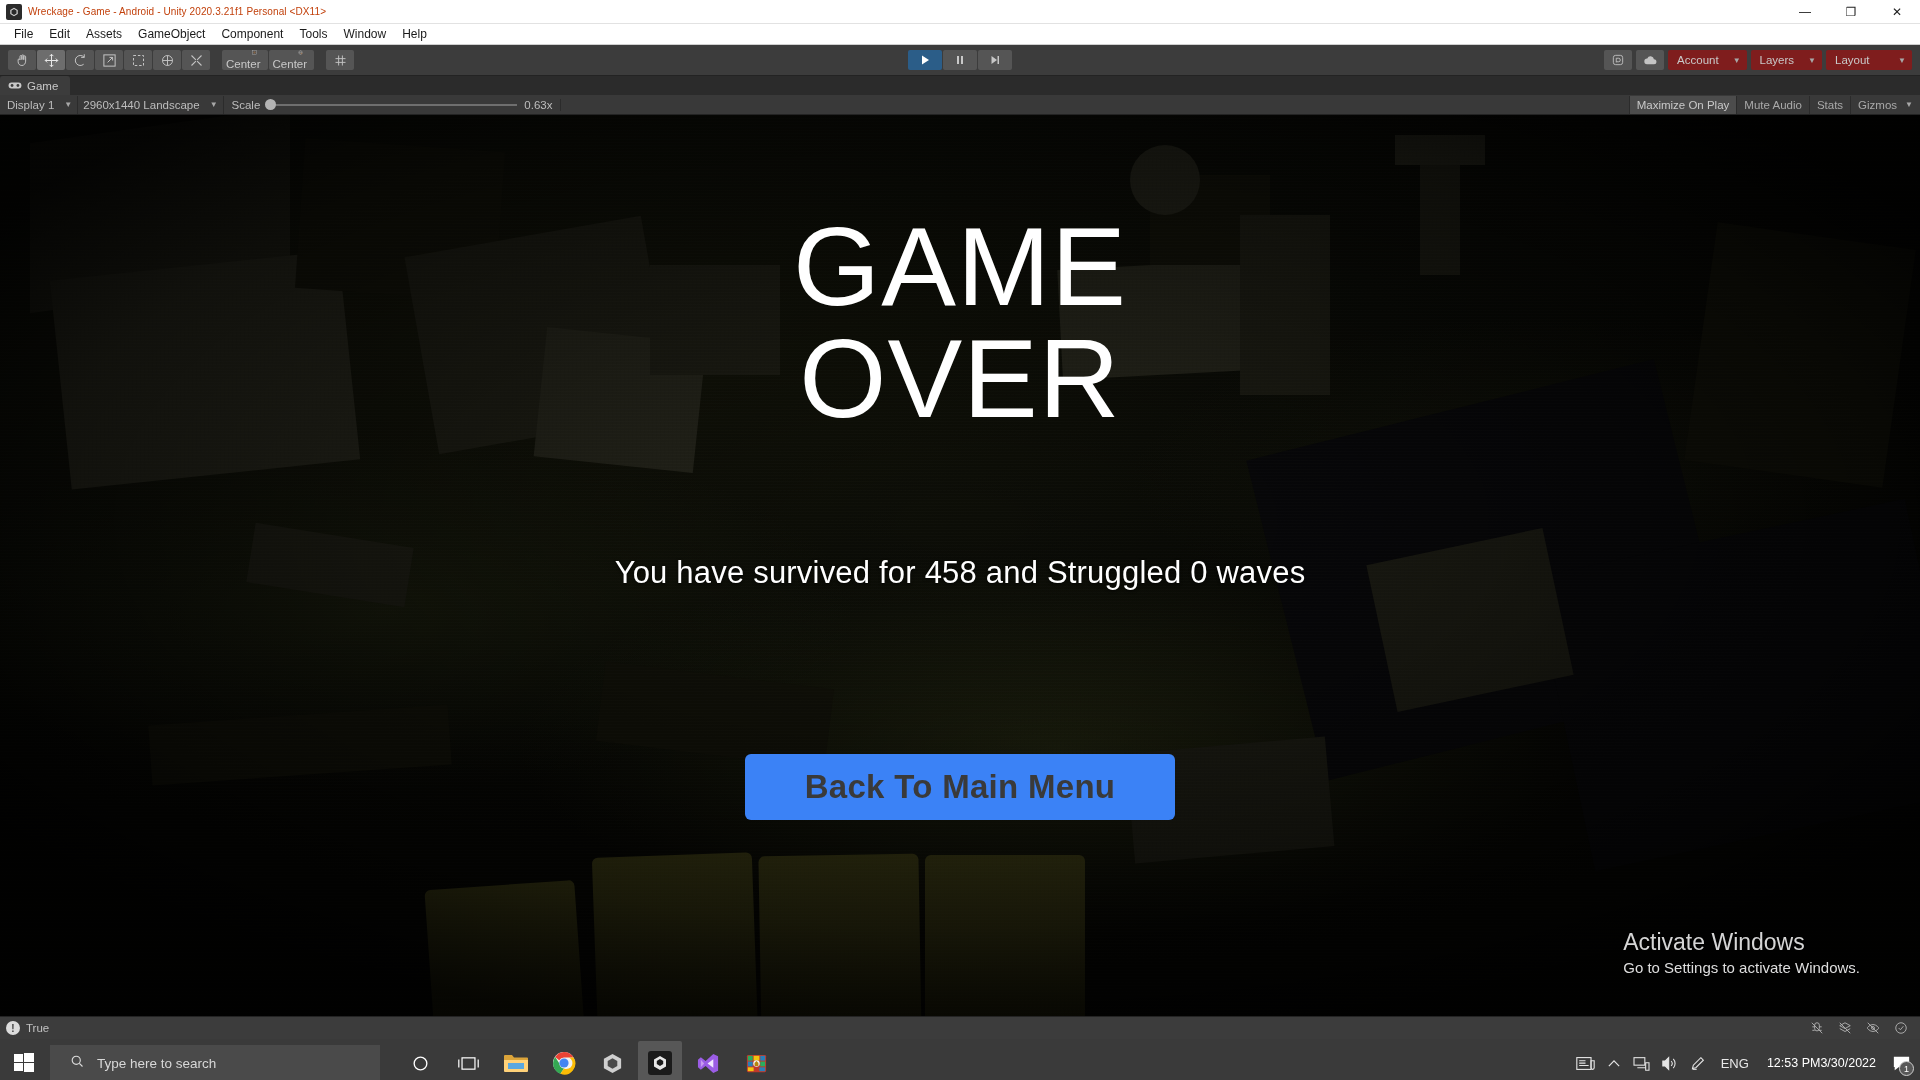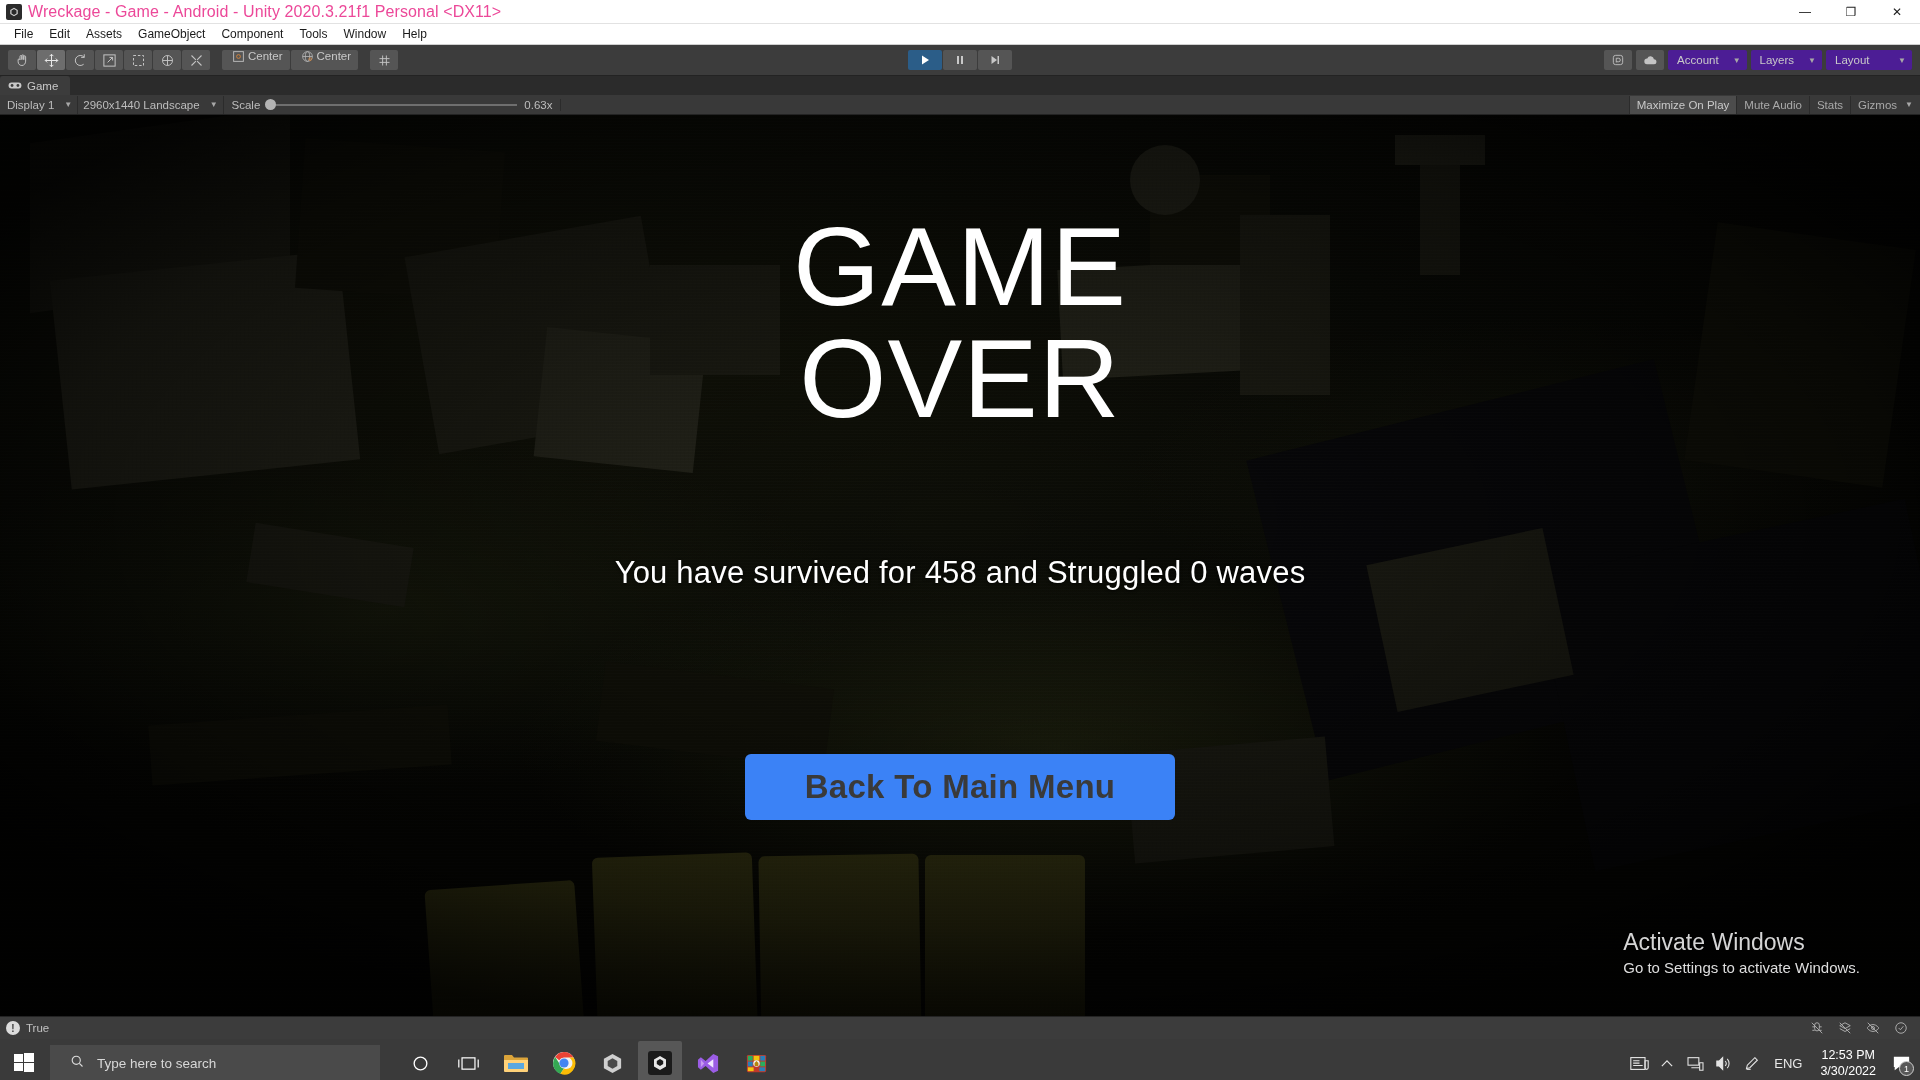--- a/index.html
+++ b/index.html
@@ -16,21 +16,21 @@
     display: flex; align-items: center;
     border-bottom: 1px solid #e2e2e2;
     position: relative;
   }
   .tb-icon {
     width: 16px; height: 16px; margin: 0 6px 0 6px;
     background: #2b2b2b; border-radius: 2px;
     display: flex; align-items: center; justify-content: center;
     color: #d0d0d0; font-size: 10px;
   }
-  .tb-title { font-size: 16px; color: #ec4899; letter-spacing: .1px; text-align: right; }
+  .tb-title { font-size: 10px; color: #c2410c; letter-spacing: .1px; text-align: right; }
   .winctl { position: absolute; right: 0; top: 0; height: 24px; display: flex; }
   .winctl div {
     width: 46px; height: 24px; display: flex; align-items: center; justify-content: center;
     font-size: 12px; color: #1b1b1b;
   }
 
   
   .menubar {
     height: 21px; background: #ffffff;
     display: flex; align-items: center; padding-left: 6px;
@@ -51,22 +51,22 @@
   .tbtn {
     width: 28px; height: 20px; background: #555555;
     display: flex; align-items: center; justify-content: center;
     color: #c4c4c4; border-radius: 2px;
   }
   .tbtn.sel { background: #6d6d6d; color: #e8e8e8; }
   .tbtn svg { display: block; }
   .pivot-group { display: flex; margin-left: 12px; gap: 1px; }
   .pivbtn {
     height: 20px; background: #555; border-radius: 2px;
-    display: flex; align-items: flex-start; padding: 0 7px 0 10px;
-    color: #c9c9c9; font-size: 11.5px; gap: 3px;
+    display: flex; align-items: flex-end; padding: 0 7px 0 4px;
+    color: #c9c9c9; font-size: 11.5px; gap: 3px; flex-direction: column;
   }
   .tool-group2 { display: flex; margin-left: 12px; }
 
   .play-group {
     position: absolute; left: 50%; transform: translateX(-50%);
     display: flex; gap: 1px;
   }
   .pbtn {
     width: 34px; height: 20px; background: #555;
     display: flex; align-items: center; justify-content: center;
@@ -76,21 +76,21 @@
 
   .right-group {
     position: absolute; right: 8px; display: flex; align-items: center; gap: 4px;
   }
   .rbtn {
     height: 20px; min-width: 28px; background: #555; border-radius: 2px;
     display: flex; align-items: center; justify-content: center;
     color: #c4c4c4;
   }
   .dropbtn {
-    height: 20px; background: #4c1d95; border-radius: 2px;
+    height: 20px; background: #7f1d1d; border-radius: 2px;
     display: flex; align-items: center; justify-content: space-between;
     padding: 0 6px 0 9px; color: #c9c9c9; font-size: 11.5px; gap: 14px;
   }
   .dropbtn.wide { min-width: 86px; }
   .caret { font-size: 8px; color: #a8a8a8; }
 
   
   .tabstrip {
     height: 19px; background: #2b2b2b; display: flex; align-items: center;
   }
@@ -239,21 +239,21 @@
     position: absolute; right: 0; display: flex; align-items: center; height: 48px;
     gap: 2px; padding-right: 4px;
   }
   .tray-ico {
     width: 26px; height: 48px; display: flex; align-items: center; justify-content: center;
     color: #e4e4e4;
   }
   .tray-lang { color: #e8e8e8; font-size: 13px; padding: 0 8px; }
   .clock {
     color: #ffffff; font-size: 12.5px; line-height: 16px; text-align: center;
-    padding: 0 8px; display: flex; flex-direction: column; align-items: center; justify-content: center;
+    padding: 0 8px; display: flex; flex-direction: row; align-items: center; justify-content: center;
   }
   .notif {
     width: 30px; height: 48px; display: flex; align-items: center; justify-content: center;
     position: relative; color: #ffffff;
   }
   .notif .badge {
     position: absolute; right: 2px; bottom: 11px;
     width: 15px; height: 15px; border-radius: 50%;
     border: 1px solid #cfcfcf; background: #585858; color: #fff;
     font-size: 9px; display: flex; align-items: center; justify-content: center;

